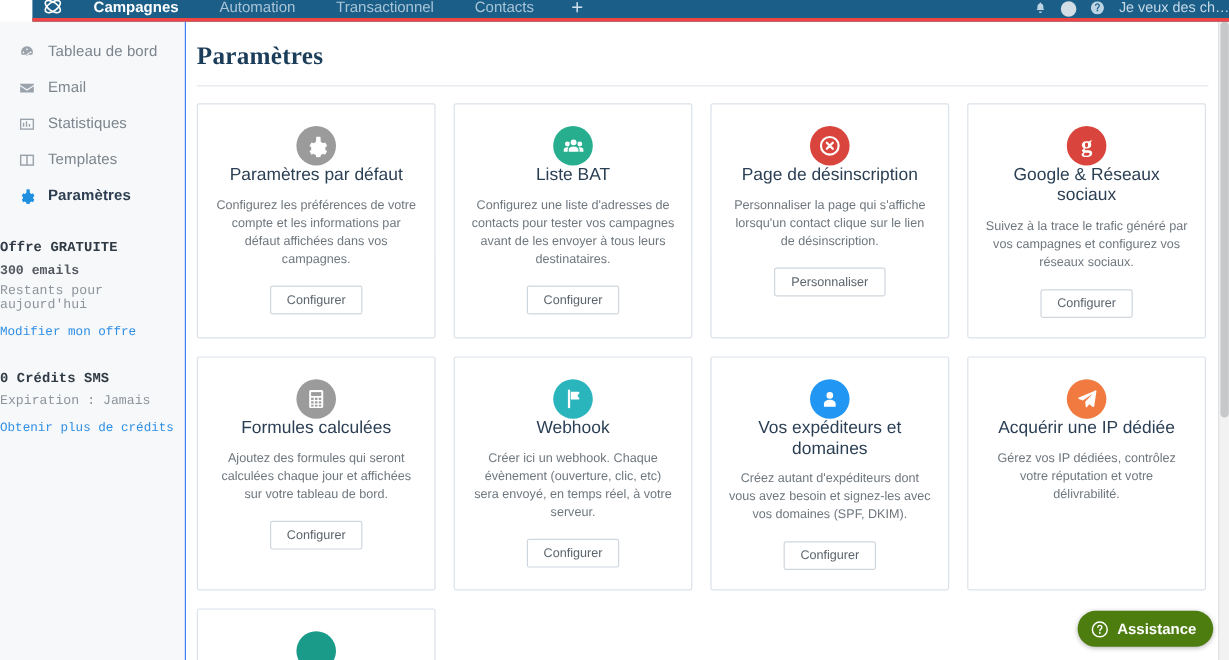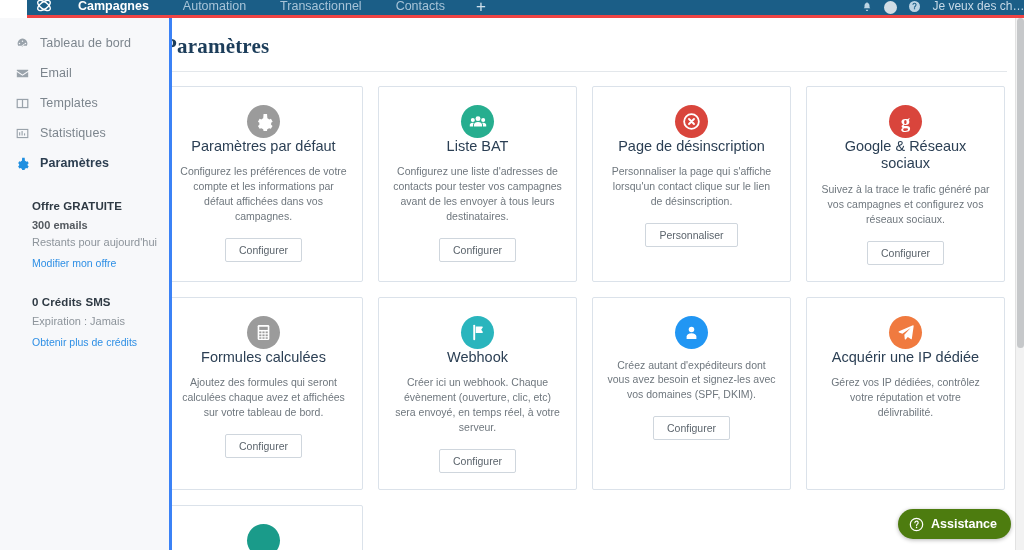--- a/index.html
+++ b/index.html
@@ -61,44 +61,44 @@
     padding-bottom: 3px; white-space: nowrap; cursor: pointer;
   }
   .nav-caret {
     color: #c6d9e7; font-size: 9px; line-height: 12px;
     padding-bottom: 4px; cursor: pointer;
   }
 
   
   .sidebar {
     position: absolute; top: 18px; left: 0;
-    width: 172px; height: 532px;
+    width: 155px; height: 532px;
     background: #f7f8fa;
-    border-right: 3px solid #3b82f6;
+    border-right: 1px solid #3b82f6;
     padding-top: 10px;
     z-index: 20;
   }
   .side-item {
     display: flex; align-items: center;
     height: 30px; padding-left: 15px; gap: 11px;
     cursor: pointer;
   }
   .side-ico {
     width: 14px; height: 14px;
     display: flex; align-items: center; justify-content: center;
     color: #9aa3ab; flex: none;
   }
   .side-ico svg { display: block; }
   .side-label {
     font-size: 12.5px; color: #7c858d; letter-spacing: .1px;
   }
   .side-item.active .side-label { color: #2c3e50; font-weight: bold; }
   .side-item.active .side-ico { color: #1f8fe0; }
 
-  .side-block { padding: 0 0 0 32px; }
+  .side-block { padding: 0 0 0 0; font-family: Liberation Mono, monospace; }
   .side-block.offer { margin-top: 22px; }
   .side-block.sms { margin-top: 25px; }
   .blk-title {
     font-size: 11.5px; font-weight: bold; color: #2f3a44;
     margin-bottom: 7px; letter-spacing: .1px;
   }
   .blk-line { font-size: 11px; color: #8d949b; margin-bottom: 5px; }
   .blk-line.b { font-weight: bold; color: #53595f; }
   .blk-link {
     font-size: 10.5px; color: #2e8fe5; cursor: pointer; display: inline-block;
@@ -249,38 +249,38 @@
     <span class="side-ico">
       <svg width="13" height="13" viewBox="0 0 16 16" fill="currentColor" aria-hidden="true">
         <path d="M1 3.5h14v1.1L8 9.2 1 4.6V3.5zm0 2.6l7 4.6 7-4.6v6.4H1V6.1z"></path>
       </svg>
     </span>
     <span class="side-label">Email</span>
   </div>
 
   <div class="side-item">
     <span class="side-ico">
-      <svg width="13" height="13" viewBox="0 0 16 16" fill="none" stroke="currentColor" stroke-width="1.5" aria-hidden="true">
-        <rect x="1.5" y="3" width="13" height="10"></rect>
-        <line x1="8" y1="3" x2="8" y2="13"></line>
-      </svg>
-    </span>
-    <span class="side-label">Templates</span>
-  </div>
-
-  <div class="side-item">
-    <span class="side-ico">
       <svg width="13" height="13" viewBox="0 0 16 16" fill="none" stroke="currentColor" stroke-width="1.4" aria-hidden="true">
         <rect x="1.5" y="3" width="13" height="10"></rect>
         <line x1="4.5" y1="10.5" x2="4.5" y2="6.5"></line>
         <line x1="7.5" y1="10.5" x2="7.5" y2="5"></line>
         <line x1="10.5" y1="10.5" x2="10.5" y2="7.8"></line>
       </svg>
     </span>
     <span class="side-label">Statistiques</span>
+  </div>
+
+  <div class="side-item">
+    <span class="side-ico">
+      <svg width="13" height="13" viewBox="0 0 16 16" fill="none" stroke="currentColor" stroke-width="1.5" aria-hidden="true">
+        <rect x="1.5" y="3" width="13" height="10"></rect>
+        <line x1="8" y1="3" x2="8" y2="13"></line>
+      </svg>
+    </span>
+    <span class="side-label">Templates</span>
   </div>
 
   <div class="side-item active">
     <span class="side-ico">
       <svg width="13" height="13" viewBox="0 0 16 16" fill="currentColor" aria-hidden="true">
         <path d="M8 5.4a2.6 2.6 0 100 5.2 2.6 2.6 0 000-5.2zm6.4 3.3l1.3-1-1.5-2.6-1.6.6a5.9 5.9 0 00-1.6-1L10.7.9H7.6L7.3 4.7c-.6.2-1.1.5-1.6 1l-1.6-.6-1.5 2.6 1.3 1a5.7 5.7 0 000 1.8l-1.3 1 1.5 2.6 1.6-.6c.5.4 1 .7 1.6 1l.3 1.7h3l.3-1.7c.6-.3 1.1-.6 1.6-1l1.6.6 1.5-2.6-1.3-1a5.7 5.7 0 000-1.8z"></path>
       </svg>
     </span>
     <span class="side-label">Paramètres</span>
   </div>
@@ -371,21 +371,21 @@
           <rect x="4" y="9.8" width="2" height="1.7"></rect>
               <rect x="7" y="9.8" width="2" height="1.7"></rect>
               <rect x="10" y="9.8" width="2" height="1.7"></rect>
           <rect x="4" y="12.5" width="2" height="1.4"></rect>
               <rect x="7" y="12.5" width="2" height="1.4"></rect>
               <rect x="10" y="12.5" width="2" height="1.4"></rect>
             </g>
         </svg>
       </div>
       <div class="card-title">Formules calculées</div>
-      <div class="card-desc">Ajoutez des formules qui seront calculées chaque avez et affichées sur votre tableau de bord.</div>
+      <div class="card-desc">Ajoutez des formules qui seront calculées chaque jour et affichées sur votre tableau de bord.</div>
       <div class="btn-wrap">
         <button class="card-btn">Configurer</button>
       </div>
     </div>
 
     <div class="card r2">
       <div class="card-ico" style="background:#2ab5bd">
         <svg width="17" height="17" viewBox="0 0 16 16" fill="#ffffff" aria-hidden="true">
           <path d="M4 1.5a.9.9 0 011.8 0v12.9a.9.9 0 01-1.8 0V1.5z"></path>
           <path d="M6.3 2.4h6.1a.6.6 0 01.5 1l-1.4 2 1.4 2a.6.6 0 01-.5 1H6.3V2.4z"></path>
@@ -398,20 +398,21 @@
       </div>
     </div>
 
     <div class="card r2">
       <div class="card-ico" style="background:#2196f3">
         <svg width="17" height="17" viewBox="0 0 16 16" fill="#ffffff" aria-hidden="true">
           <circle cx="8" cy="5.2" r="2.6"></circle>
           <path d="M8 8.6c-2.7 0-4.6 1.5-4.6 3.2V14h9.2v-2.2c0-1.7-1.9-3.2-4.6-3.2z"></path>
         </svg>
       </div>
+      <div class="card-title">Vos expéditeurs et domaines</div>
       <div class="card-desc">Créez autant d'expéditeurs dont vous avez besoin et signez-les avec vos domaines (SPF, DKIM).</div>
       <div class="btn-wrap">
         <button class="card-btn">Configurer</button>
       </div>
     </div>
 
     <div class="card r2">
       <div class="card-ico" style="background:#f07a3f">
         <svg width="18" height="18" viewBox="0 0 16 16" fill="#ffffff" aria-hidden="true">
           <path d="M14.2 2.1L1.8 7.3c-.5.2-.5.9 0 1.1l3 1.1 7.3-5-5.6 6 .4 3.7c.1.5.7.6 1 .2l1.7-2 2.6 1.9c.4.3.9 0 1-.4l1.6-11c.1-.6-.4-1-1-.8z"></path>

